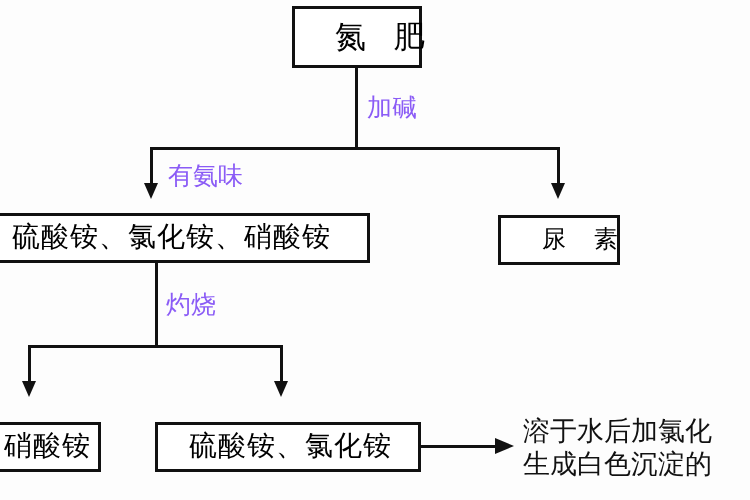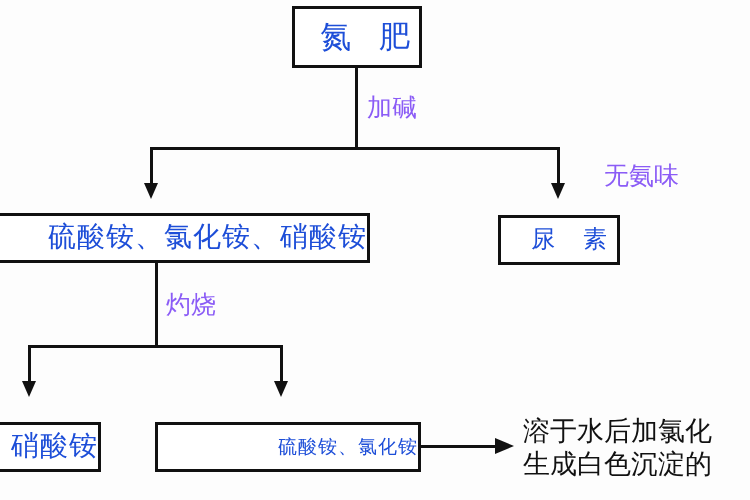--- a/index.html
+++ b/index.html
@@ -19,41 +19,41 @@
   }
 
   
   .box {
     position: absolute;
     box-sizing: border-box;
     border: 3px solid #111111;
     background: #ffffff;
     display: flex;
     align-items: center;
-    justify-content: flex-end;
-    color: #1d4ed8;
+    justify-content: flex-start;
+    color: #000000;
     white-space: nowrap;
     letter-spacing: 1px;
     padding-left: 31px;
   }
   .box-label {
     display: block;
     line-height: 1;
     transform: translateY(-1px);
   }
 
   #box-root        { left: 292px; top: 6px;   width: 130px; height: 62px;  font-size: 31px; }
   #box-root .box-label { letter-spacing: 9px; text-indent: 9px; }
 
   #box-ammonium-group { left: -22px; top: 213px; width: 392px; height: 50px; font-size: 28px; }
   #box-urea        { left: 498px; top: 215px; width: 122px; height: 50px;  font-size: 24px; }
   #box-urea .box-label { letter-spacing: 10px; text-indent: 10px; }
 
   #box-nitrate     { left: -30px; top: 422px; width: 131px; height: 50px;  font-size: 28px; }
-  #box-sulfate-chloride { left: 155px; top: 422px; width: 266px; height: 50px; font-size: 19px; }
+  #box-sulfate-chloride { left: 155px; top: 422px; width: 266px; height: 50px; font-size: 28px; }
 
   
   .vline, .hline {
     position: absolute;
     background: #111111;
   }
   .vline { width: 3px; }
   .hline { height: 3px; }
 
   
@@ -106,24 +106,24 @@
   </div>
 
   <div class="vline" style="left:355px; top:68px; height:81px;"></div>
 
   <div class="edge-label" style="left:367px; top:95px;">加碱</div>
 
   <div class="hline" style="left:150px; top:147px; width:410px;"></div>
 
   <div class="vline" style="left:150px; top:147px; height:42px;"></div>
   <div class="arrow-down" style="left:144px; top:183px;"></div>
+  <div class="edge-label" style="left:168px; top:163px;">有氨味</div>
 
   <div class="vline" style="left:557px; top:147px; height:42px;"></div>
   <div class="arrow-down" style="left:551px; top:183px;"></div>
-  <div class="edge-label" style="left:604px; top:163px;">无氨味</div>
 
   <div class="box" id="box-ammonium-group">
     <span class="box-label">硫酸铵、氯化铵、硝酸铵</span>
   </div>
 
   <div class="box" id="box-urea">
     <span class="box-label">尿 素</span>
   </div>
 
   <div class="vline" style="left:155px; top:263px; height:84px;"></div>

